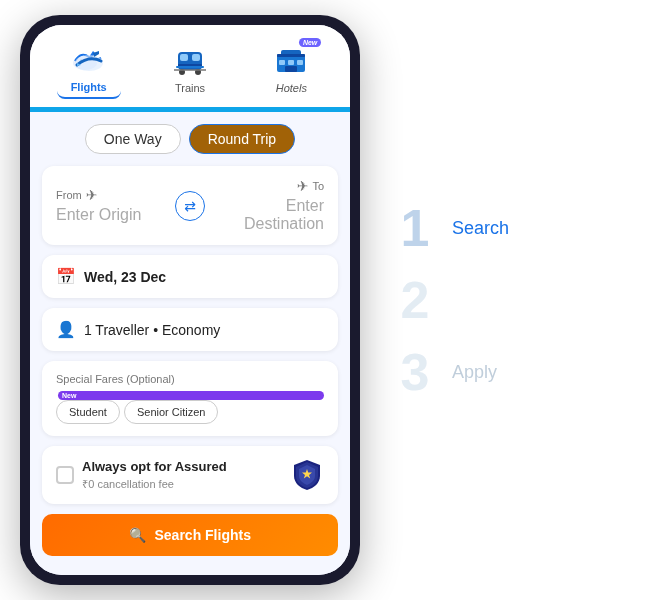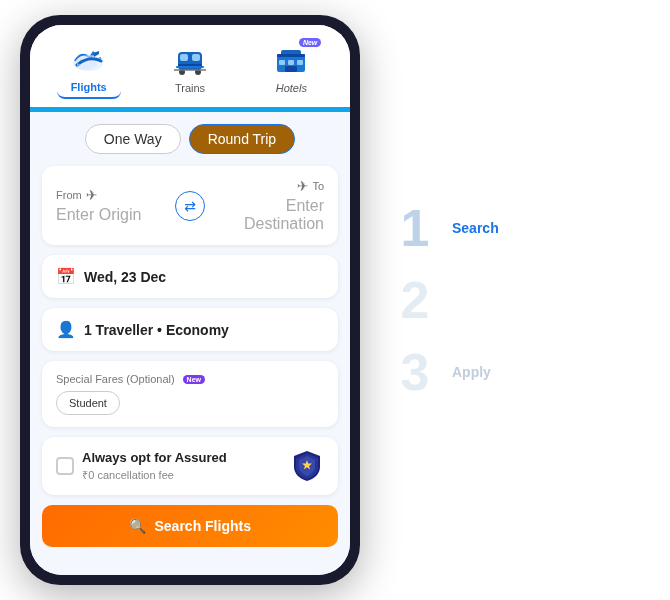--- a/index.html
+++ b/index.html
@@ -217,32 +217,32 @@
       gap: 8px;
     }
 
     .traveller-icon {
       font-size: 16px;
       color: #555;
     }
 
     .traveller-text {
       font-size: 14px;
-      font-weight: 700;
+      font-weight: 400;
       color: #222;
     }
 
     
     .special-fares-label {
       font-size: 11px;
       color: #777;
-      margin-bottom: 6px;
-      display: flex;
-      align-items: center;
+      margin-bottom: 0;
+      display: flex;
       gap: 6px;
+      flex-direction: column;
     }
 
     .fares-chips {
       display: flex;
       gap: 4px;
       flex-wrap: wrap;
     }
 
     .fare-chip {
       padding: 5px 12px;
@@ -342,22 +342,22 @@
       color: #b8cfe8;
       opacity: 0.9;
     }
 
     .step-number.inactive {
       color: #d8e4ef;
       opacity: 0.7;
     }
 
     .step-label {
-      font-size: 14px;
-      font-weight: 700;
+      font-size: 18px;
+      font-weight: 400;
     }
 
     .step-label.active {
       color: #1a73e8;
     }
 
     .step-label.inactive {
       color: #c0cedb;
     }
 
@@ -478,20 +478,21 @@
           </div>
         </div>
 
         <div class="card">
           <div class="special-fares-label">
             <span>Special Fares (Optional)</span>
             <span class="new-badge-purple">New</span>
           </div>
           <div class="fares-chips">
             <button class="fare-chip">Student</button>
+            <button class="fare-chip">Senior Citizen</button>
           </div>
         </div>
 
         <div class="assured-row">
           <div class="checkbox-box"></div>
           <div class="assured-text">
             <div class="assured-title">Always opt for Assured</div>
             <div class="assured-subtitle">₹0 cancellation fee</div>
           </div>
           <div class="assured-icon">

